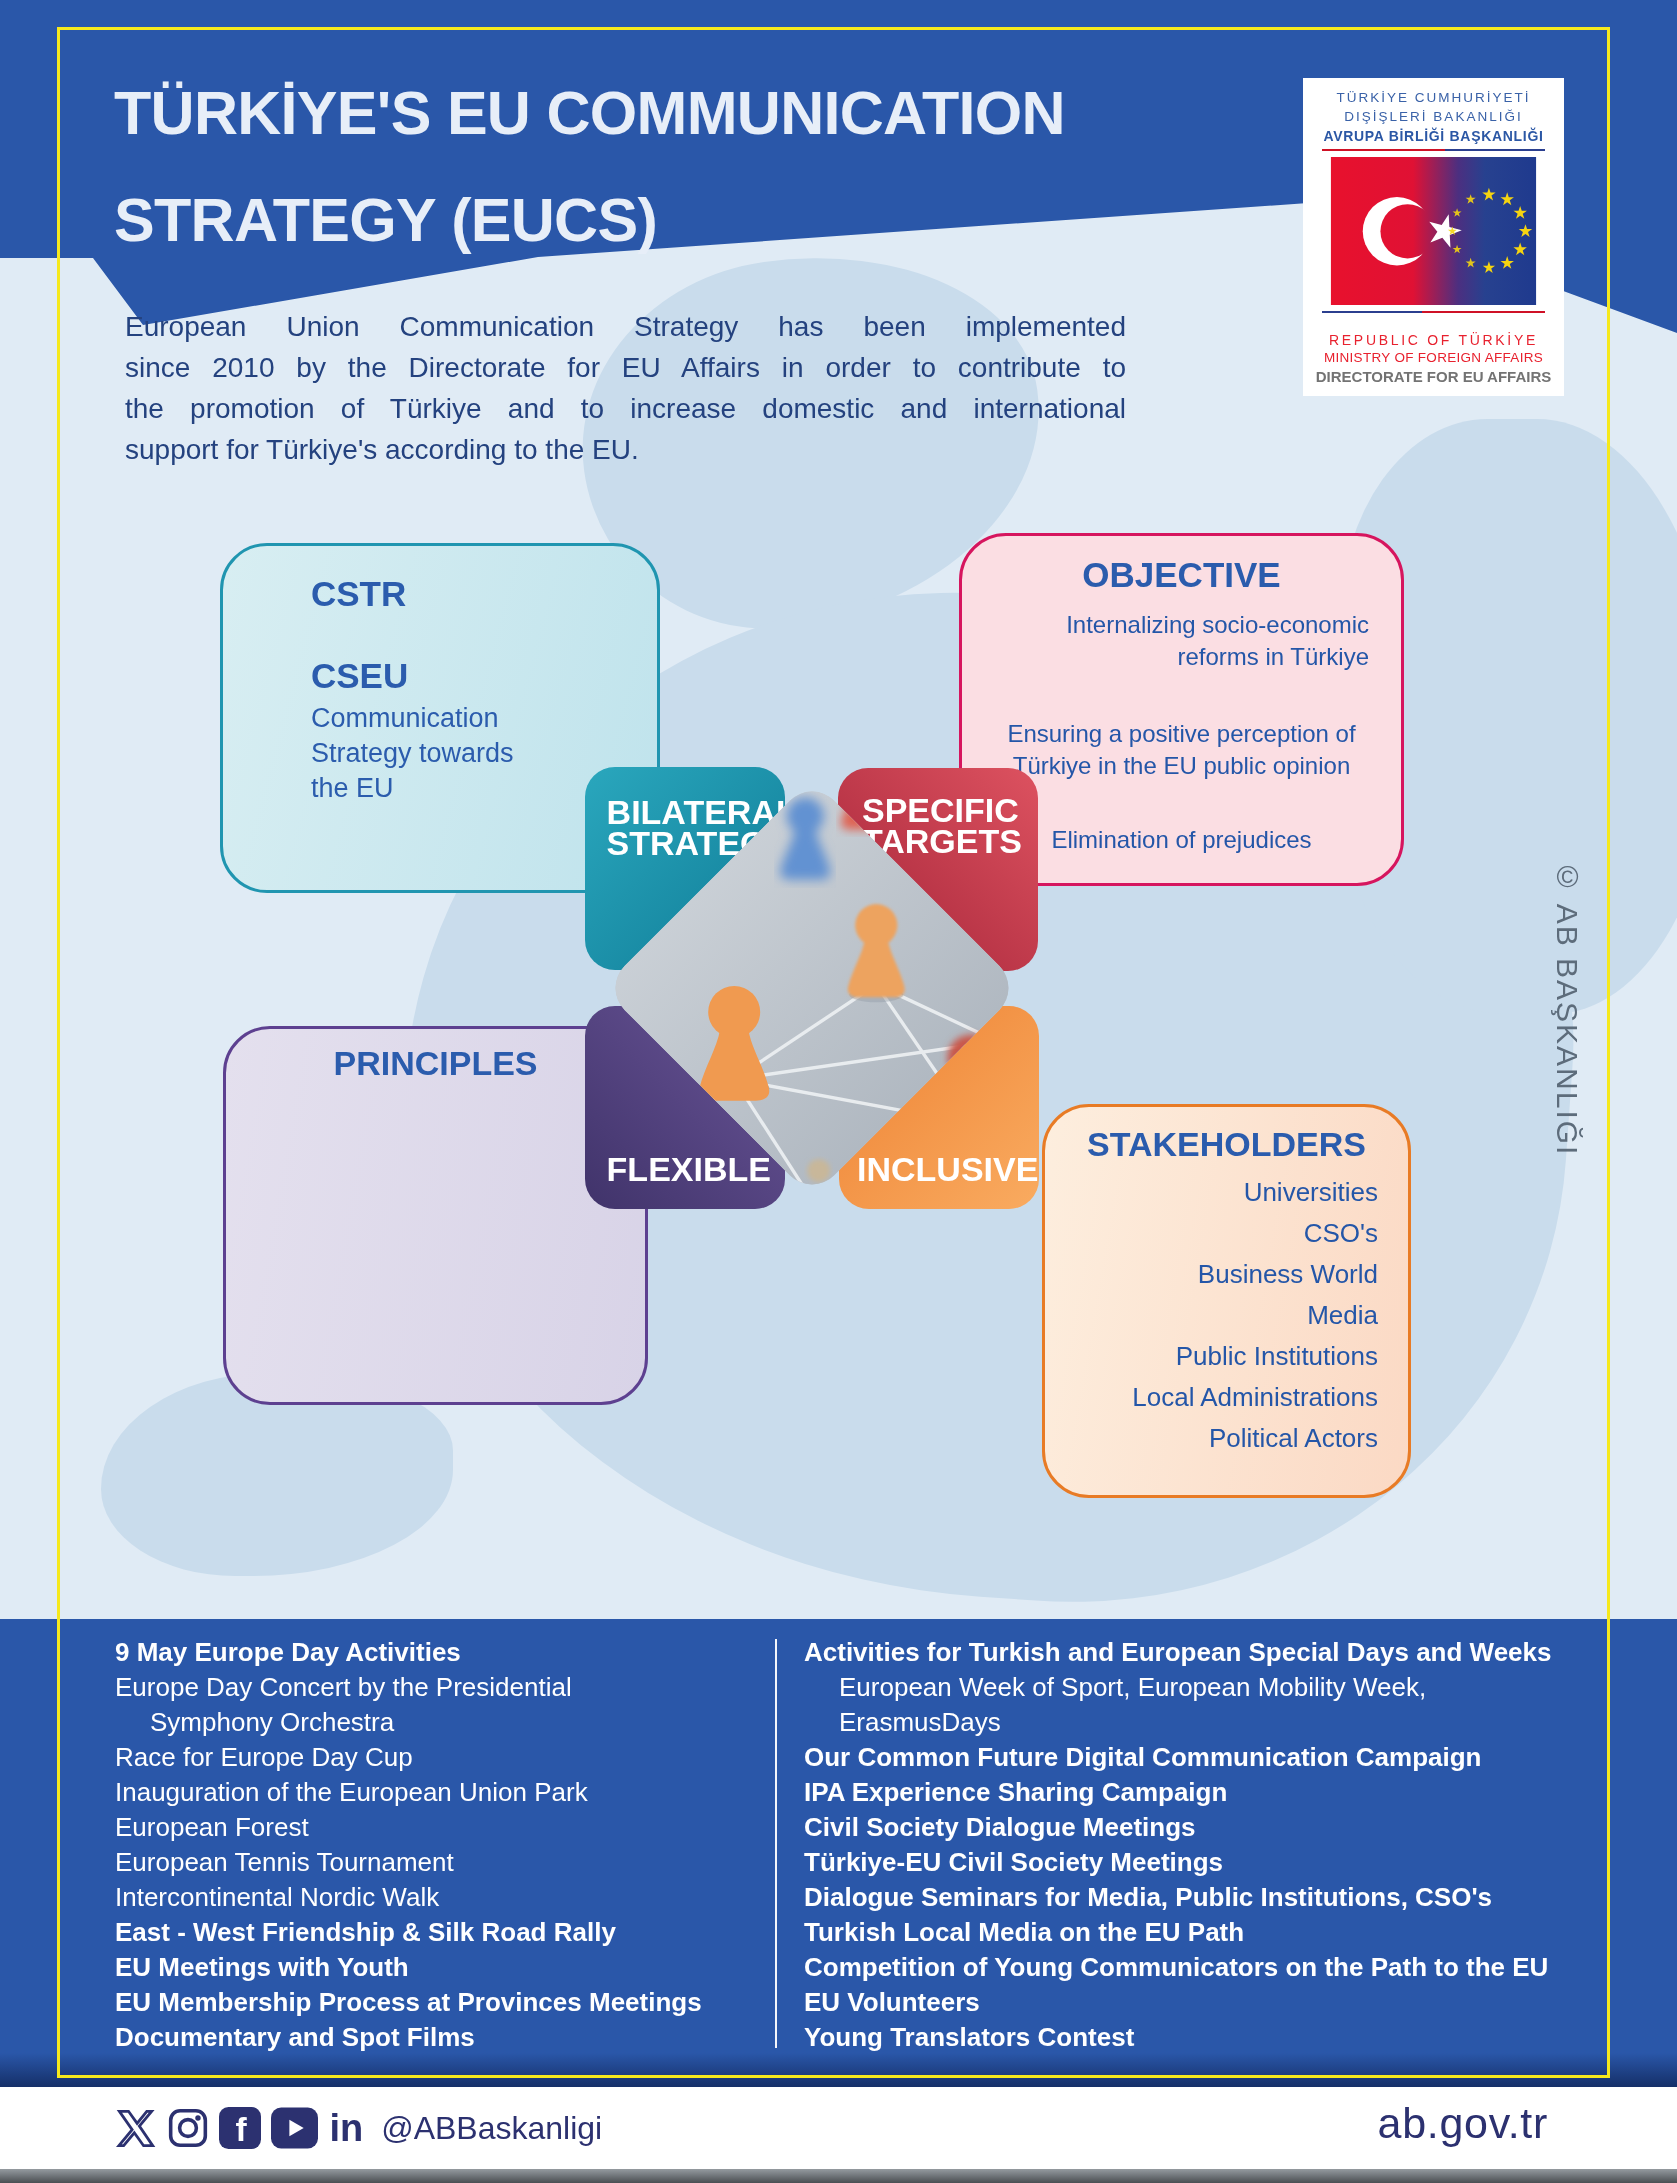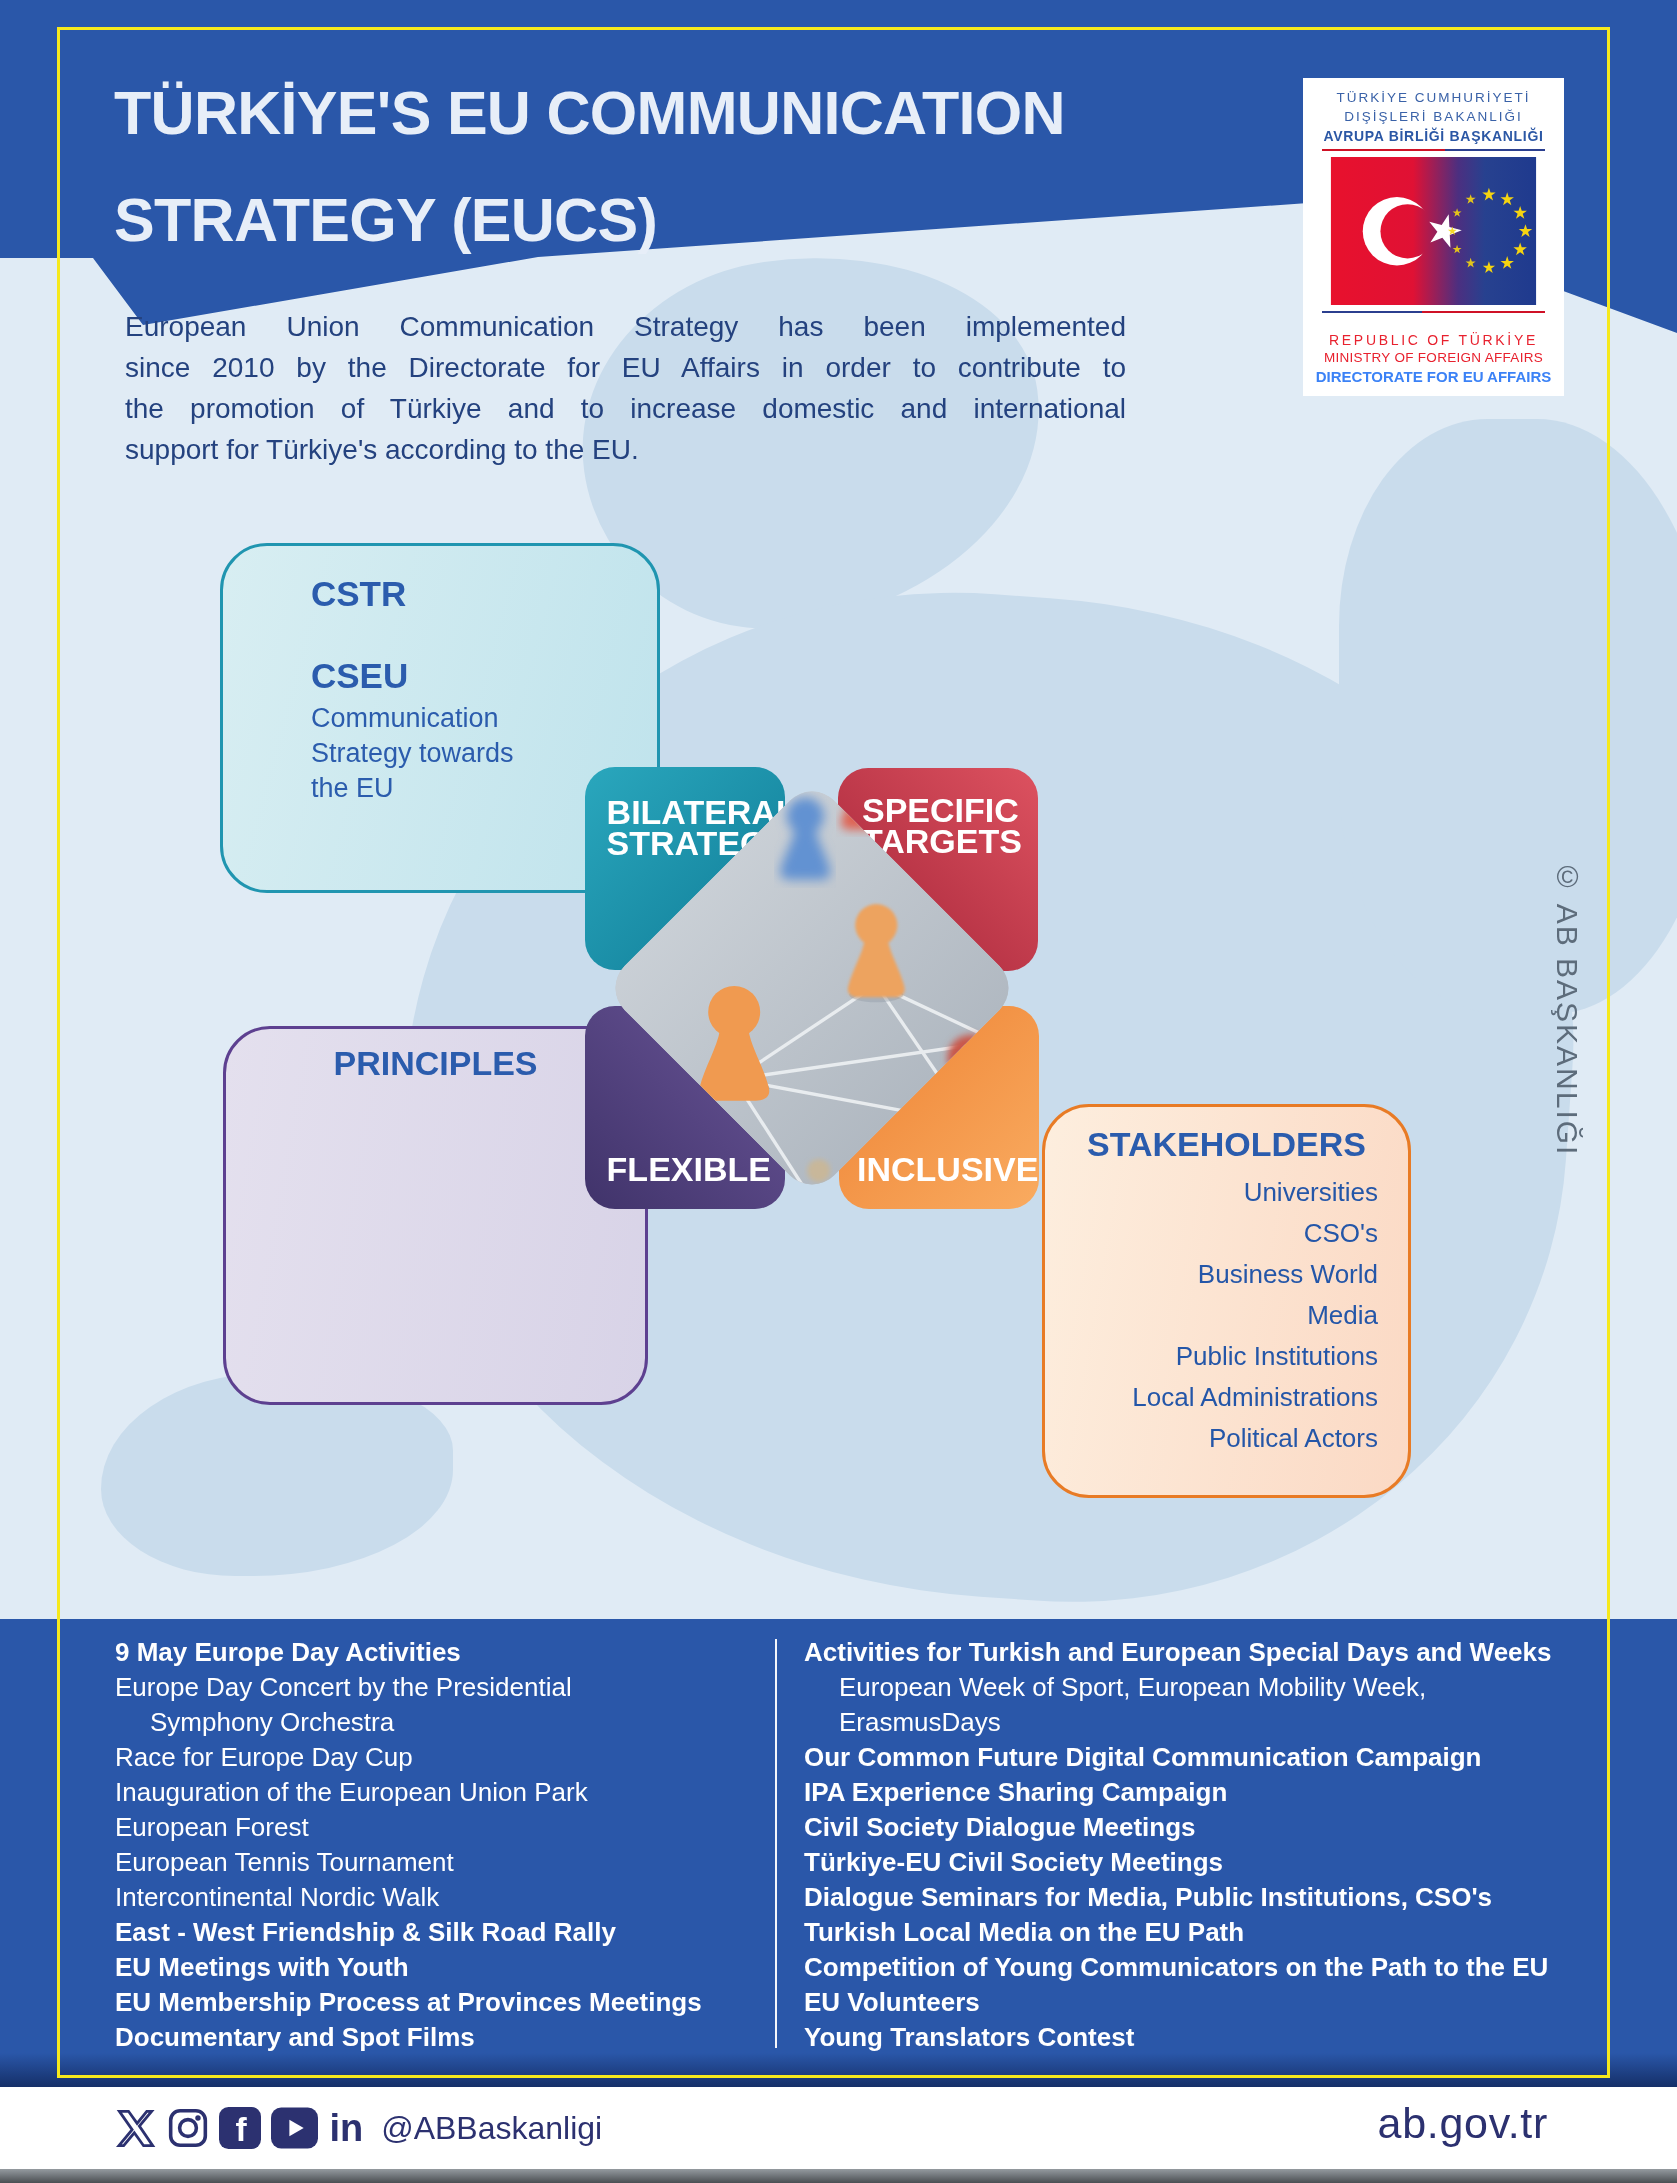--- a/index.html
+++ b/index.html
@@ -28,21 +28,21 @@
              display:flex;flex-direction:column;align-items:center;justify-content:center;
              padding:9.5px 10.8px;box-sizing:border-box;text-align:center;}
   .logo-l1,.logo-l2{font-size:13.5px;letter-spacing:2px;color:#3a62a8;line-height:19px;white-space:nowrap;}
   .logo-l3{font-size:14px;font-weight:bold;color:#2b57a5;letter-spacing:0.7px;line-height:20px;white-space:nowrap;}
   .logo-div{width:223px;height:2px;margin:3.4px 0;}
   .d1{background:linear-gradient(90deg,#cf1126 0 55%,#2b3f8f 55% 100%);}
   .d2{background:linear-gradient(90deg,#2b3f8f 0 45%,#cf1126 45% 100%);}
   .flag{margin:2.7px 0;display:block;}
   .logo-l4{font-size:14px;color:#e8212e;letter-spacing:2.7px;margin-top:15px;white-space:nowrap;}
   .logo-l5{font-size:13.5px;color:#e8212e;letter-spacing:0.3px;line-height:19px;white-space:nowrap;}
-  .logo-l6{font-size:15px;color:#3b82f6;font-weight:bold;line-height:20px;white-space:nowrap;}
+  .logo-l6{font-size:15px;color:#737373;font-weight:bold;line-height:20px;white-space:nowrap;}
 
   
   .intro{position:absolute;left:125px;top:306px;width:1001px;z-index:3;color:#24427f;font-size:28px;line-height:41px;}
   .intro .l{text-align:justify;text-align-last:justify;}
   .intro .l:last-child{text-align-last:left;}
 
   
   .box{position:absolute;box-sizing:border-box;border-radius:47px;z-index:5;}
   .cstr{left:220px;top:543px;width:440px;height:350px;border:3.4px solid #2095b0;
         background:linear-gradient(105deg,#d8eef2,#bfe3ec);padding:28px 20px 20px 88px;}
@@ -179,20 +179,30 @@
     </div>
 
   <div class="box cstr">
     <div class="abbr">CSTR</div>
     <div class="abbr g2">CSEU</div>
     <div class="desc">Communication
 Strategy towards
 the EU</div>
   </div>
 
+  <div class="box objective">
+    <div class="obj-title">OBJECTIVE</div>
+    <div class="obj-body">
+        <div class="p">Internalizing  socio-economic
+reforms in Türkiye</div>
+        <div class="p">Ensuring a positive perception of
+Türkiye in the EU public opinion</div>
+        <div class="p">Elimination of prejudices</div>
+      </div>
+  </div>
 
   <div class="box principles">
     <div class="pri-title">PRINCIPLES</div>
   </div>
 
   <div class="box stakeholders">
     <div class="stk-title">STAKEHOLDERS</div>
     <div class="stk-list">
         <div class="stk-line">Universities</div>
         <div class="stk-line">CSO's</div>

